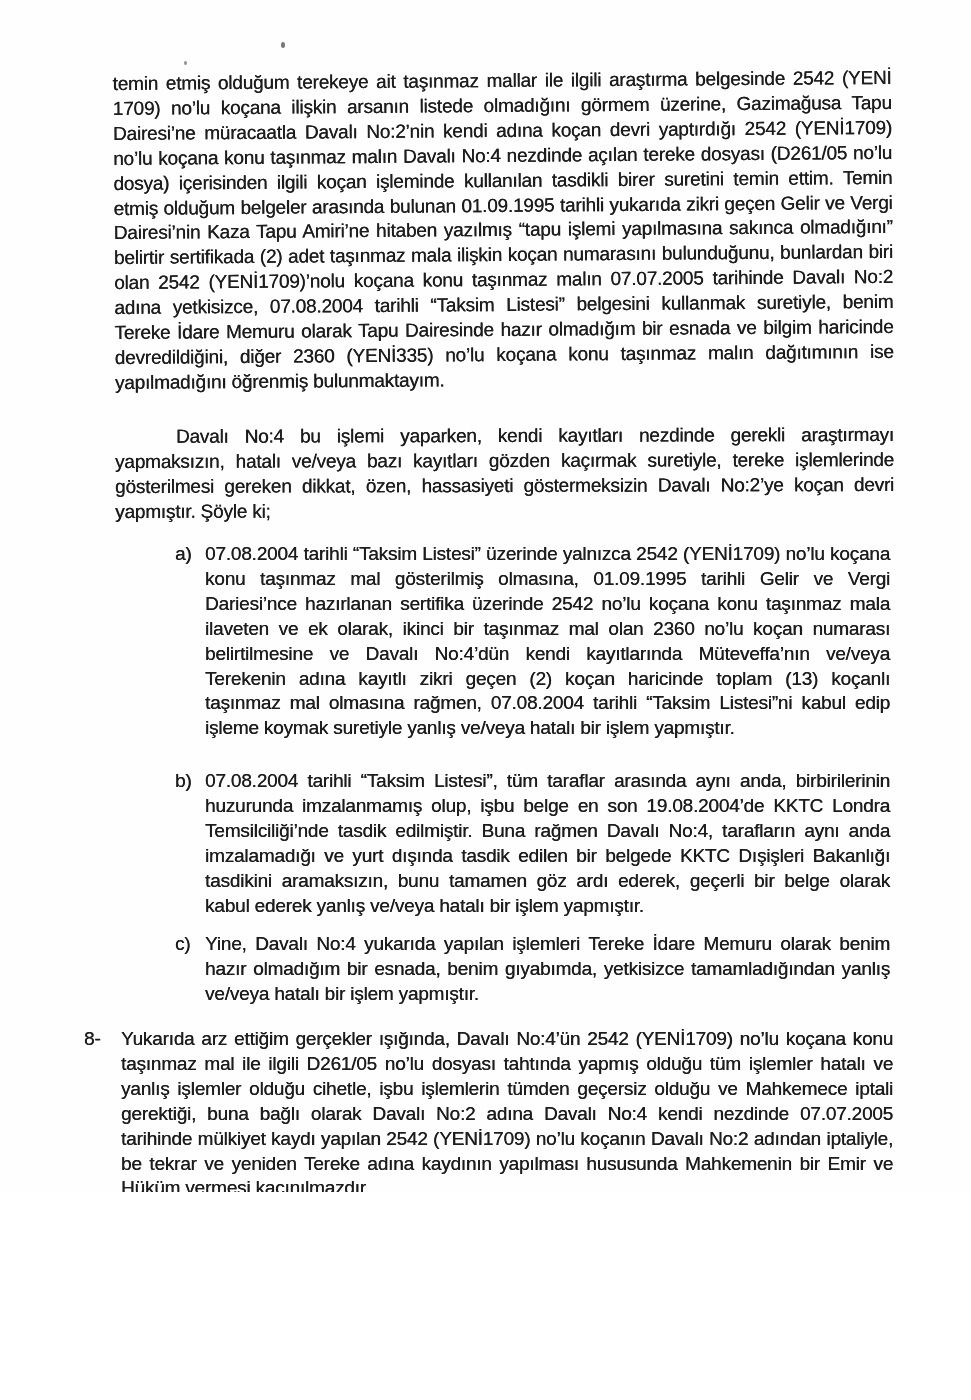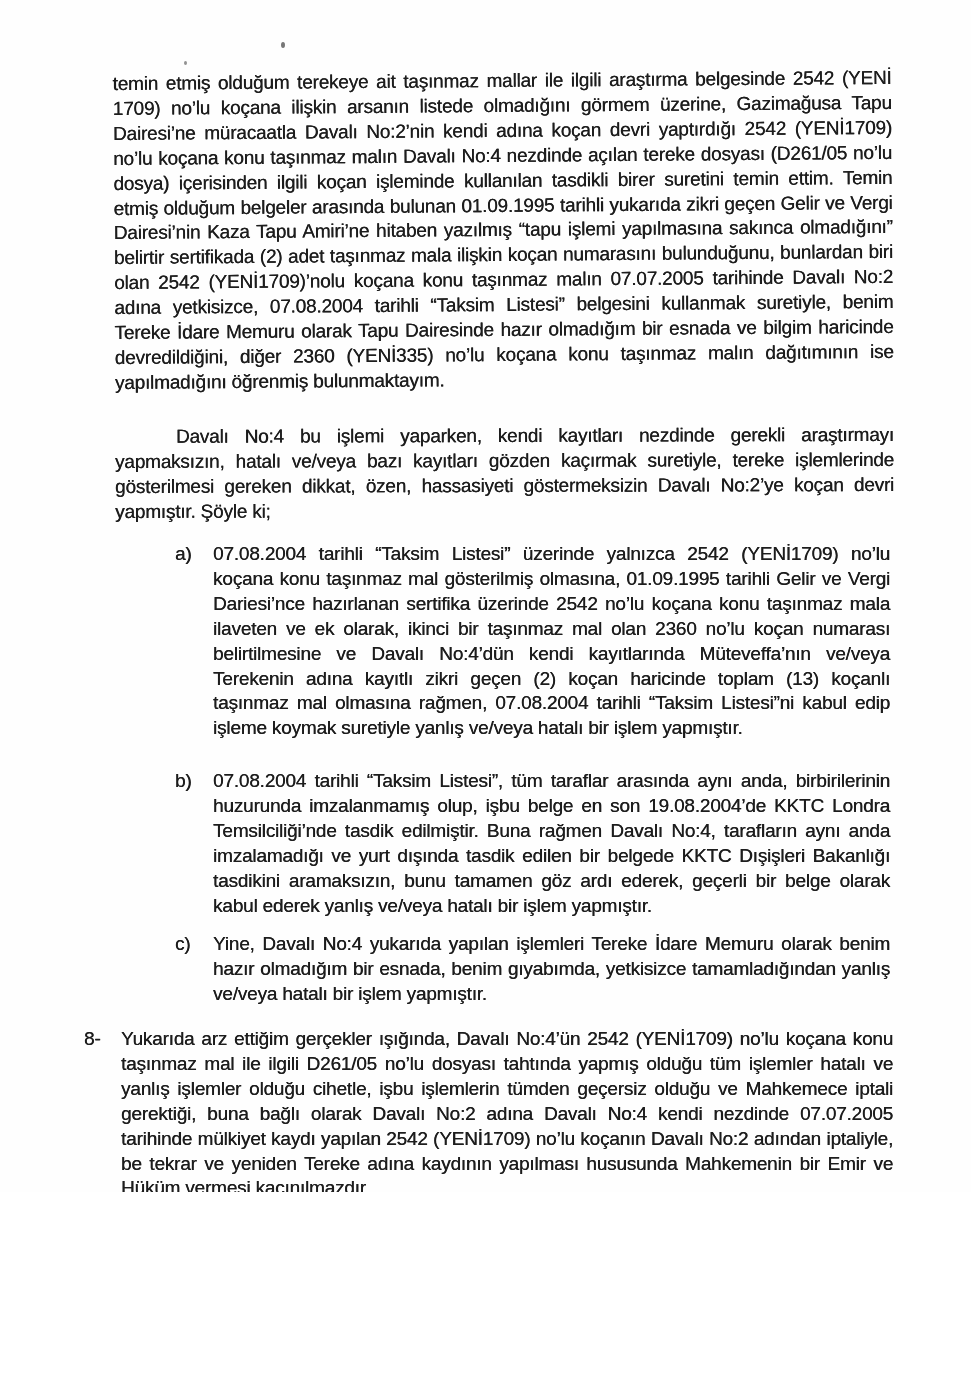--- a/index.html
+++ b/index.html
@@ -25,21 +25,21 @@
   }
   .para{position:absolute;margin:0;text-align:justify;}
   .para-1{left:115px;top:72px;width:779px;transform:rotate(-0.45deg);transform-origin:0 100%;}
   .para-2{left:115px;top:424px;width:779px;text-indent:61px;transform:rotate(-0.15deg);}
   .list-item{position:absolute;}
   .li-label{position:absolute;left:0;top:0;}
   .li-text{margin:0;text-align:justify;}
   .item-a{left:175px;top:542px;width:715px;}
   .item-b{left:175px;top:769px;width:715px;}
   .item-c{left:175px;top:932px;width:715px;}
-  .item-a .li-text,.item-b .li-text,.item-c .li-text{margin-left:38px;}
+  .item-a .li-text,.item-b .li-text,.item-c .li-text{margin-left:30px;}
   .item-8{left:84px;top:1027px;width:809px;}
   .item-8 .li-text{margin-left:37px;}
   
   .speck{position:absolute;background:#4a4a4a;border-radius:50%;}
   .speck-1{left:281px;top:42px;width:4px;height:6px;opacity:.75;}
   .speck-2{left:184px;top:61px;width:3px;height:4px;opacity:.6;}
   .bottom-smudge{
     position:absolute;left:240px;top:1391px;width:545px;height:5px;
     border-radius:3px;transform:rotate(-0.4deg);
     background:linear-gradient(90deg,

